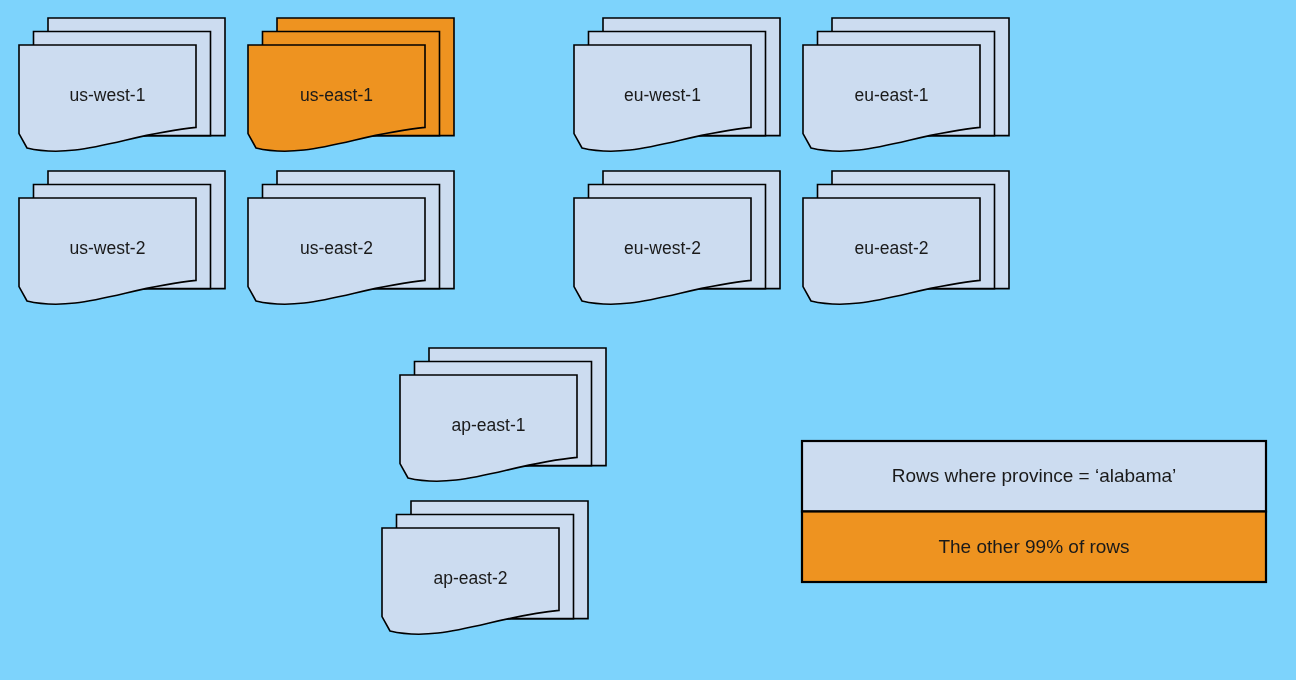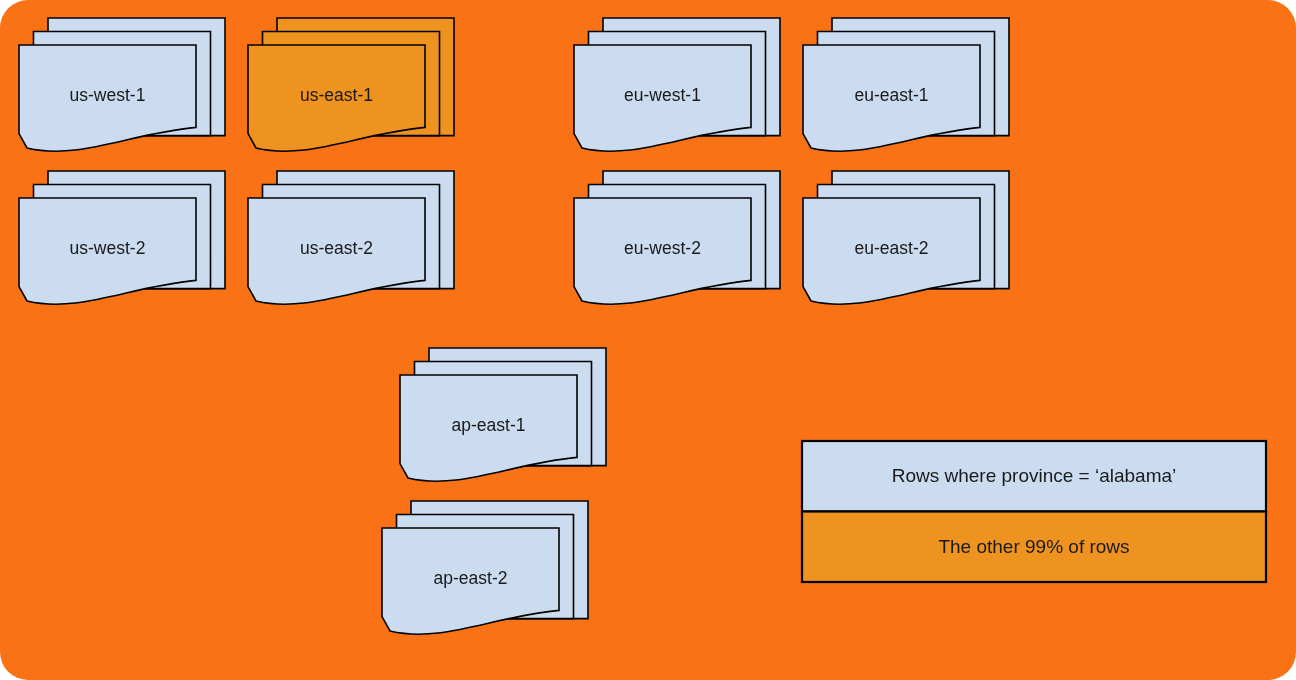--- a/index.html
+++ b/index.html
@@ -9,23 +9,22 @@
     background: #ffffff;
   }
   body {
     font-family: "Liberation Sans", sans-serif;
     -webkit-font-smoothing: antialiased;
   }
   #canvas {
     position: relative;
     width: 1296px;
     height: 680px;
-    background: #f97316;
+    background: #7dd3fc;
     overflow: hidden;
-    border-radius: 28px;
   }
   #diagram-svg {
     position: absolute;
     left: 0;
     top: 0;
     width: 1296px;
     height: 680px;
     display: block;
   }
   .stack-sheet {

